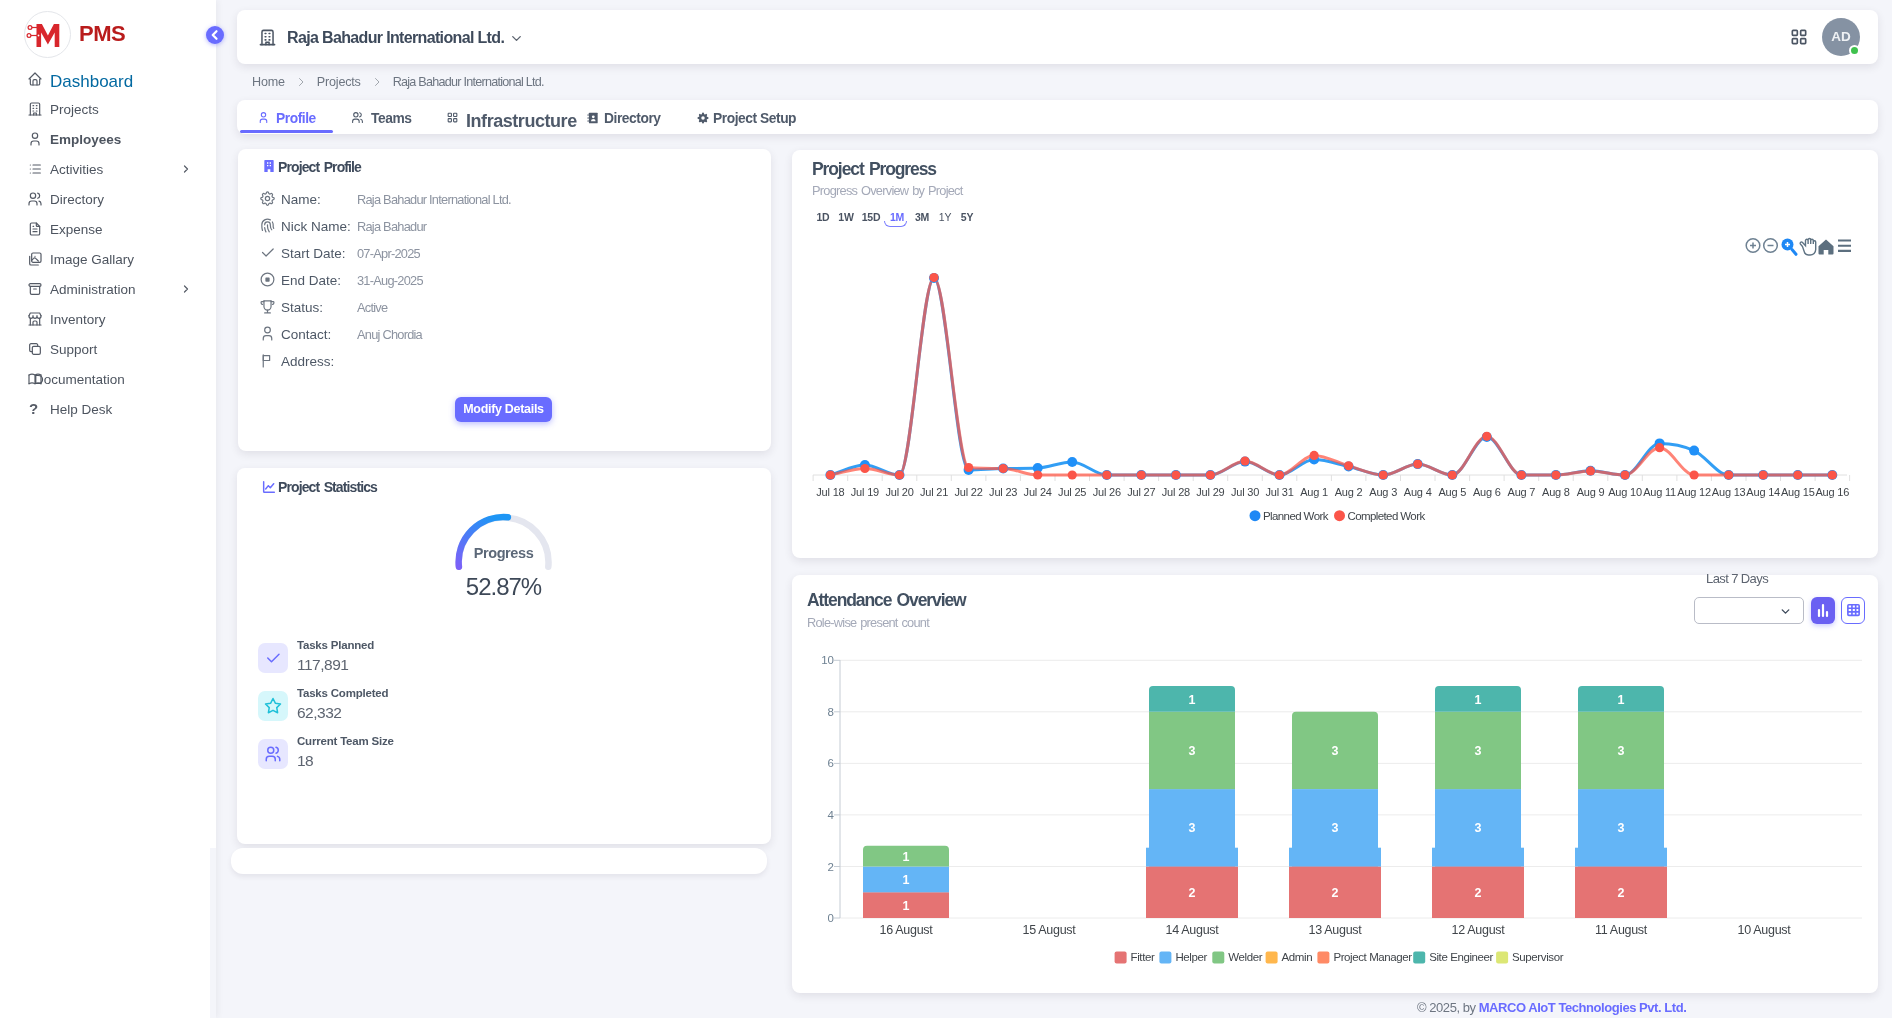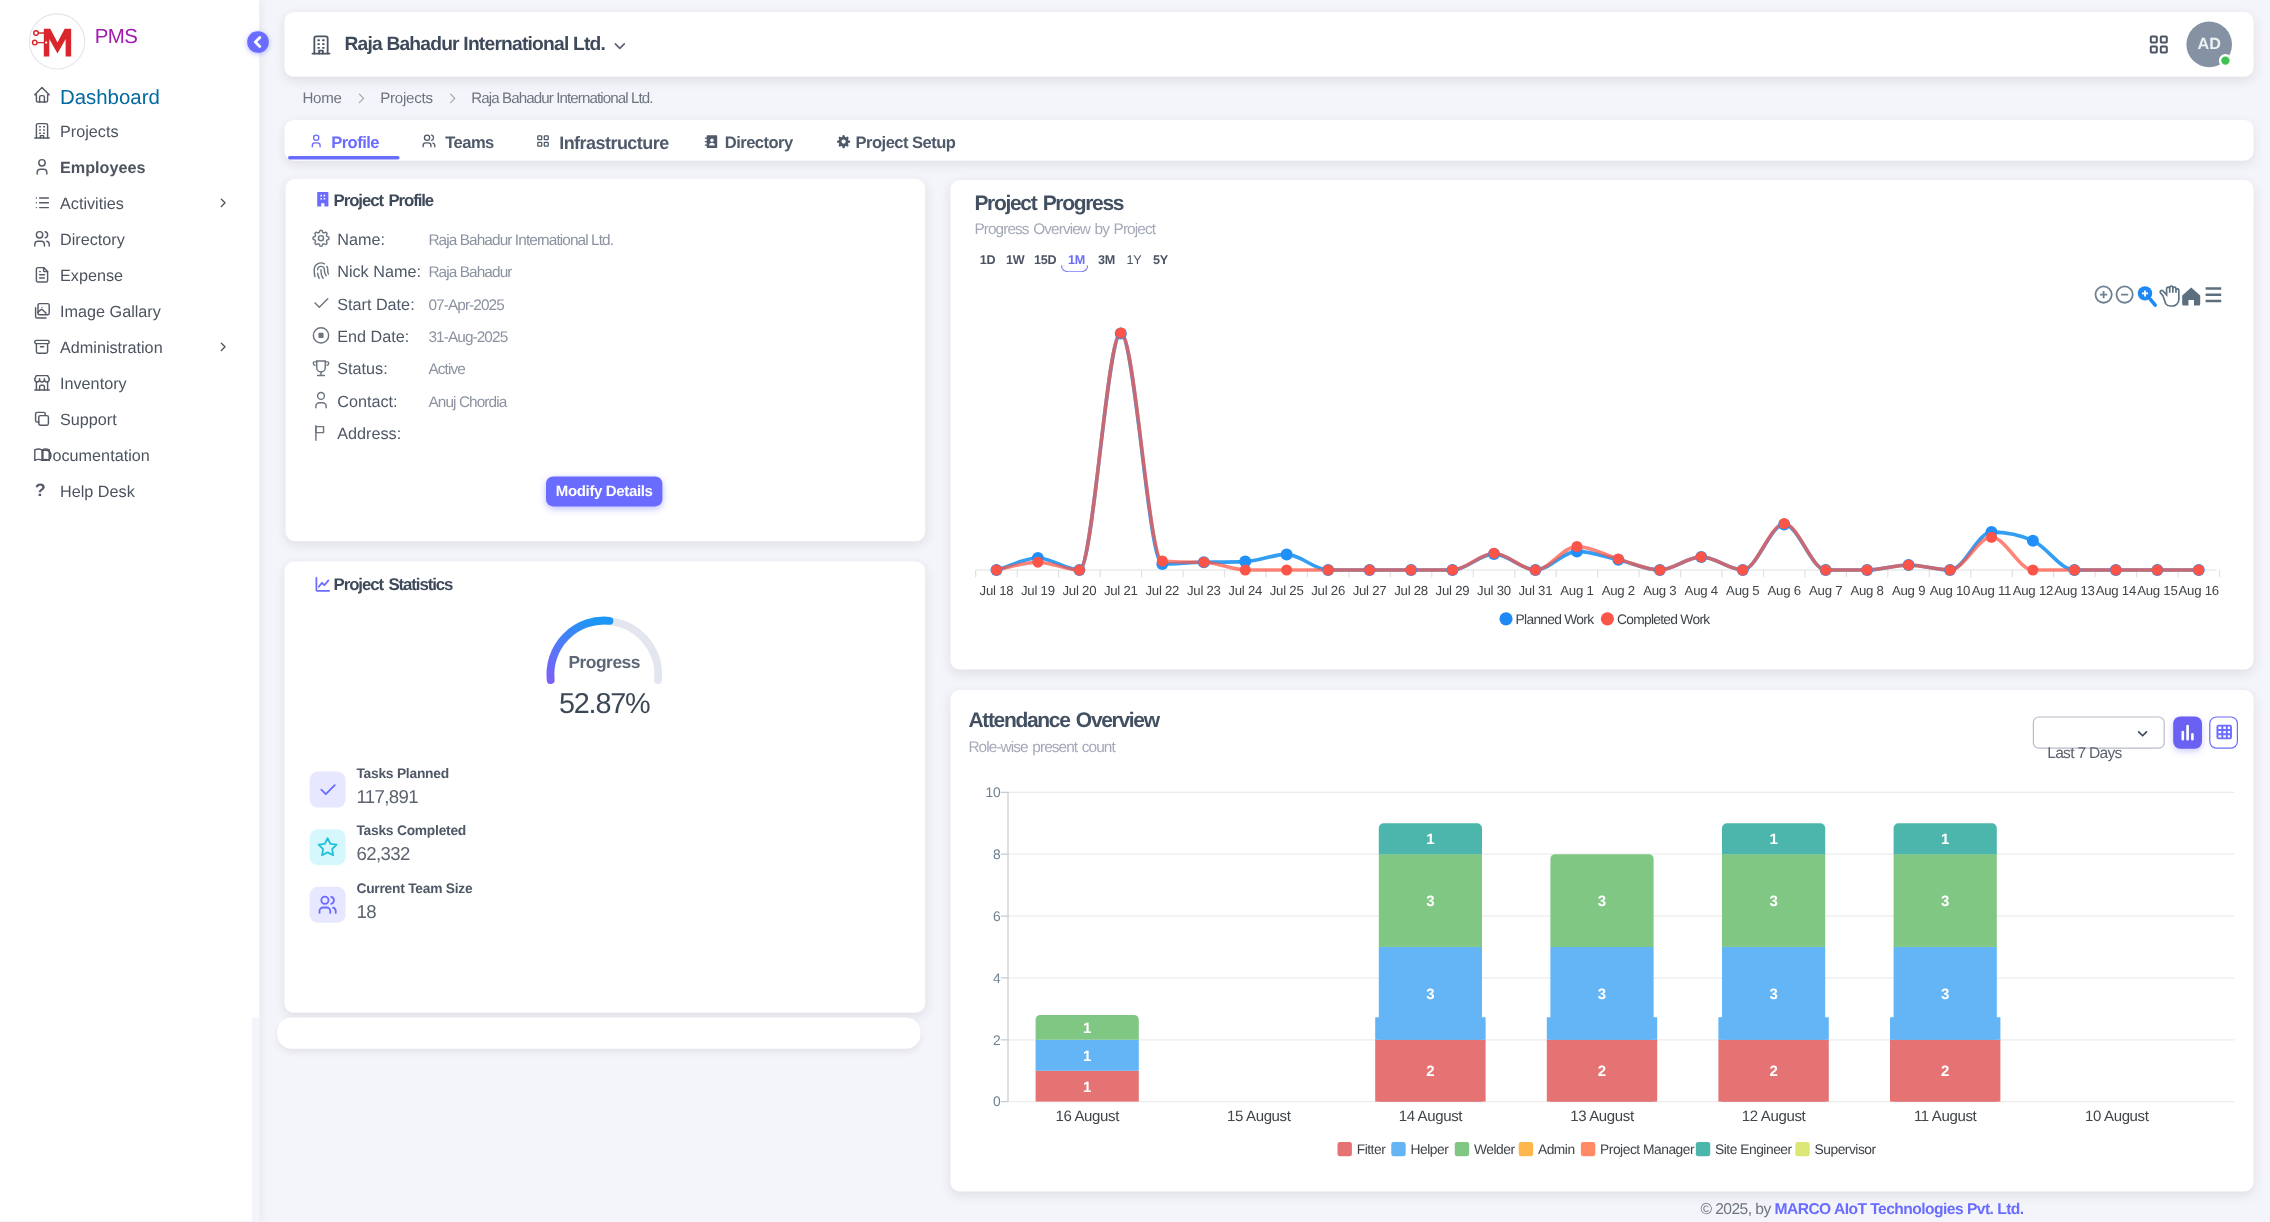--- a/index.html
+++ b/index.html
@@ -15,21 +15,21 @@
 <div class="abs" style="left:210px;top:848px;width:6px;height:170px;background:#f4f5fa"></div>
 <div class="abs" style="left:24px;top:11px;width:47px;height:47px;border-radius:50%;background:#fff;border:1px solid #e4e6ea"></div>
 <svg class="abs" style="left:24px;top:11px" width="47" height="47" viewBox="0 0 47 47">
 <path d="M12.5 36V13h5.4l6 11.5 6-11.5h5.4v23h-4.6V21.5l-6.8 12.1-6.8-12.1V36z" fill="#d8262c"></path>
 <circle cx="6" cy="16.5" r="1.9" fill="none" stroke="#d8262c" stroke-width="1.2"></circle>
 <path d="M7.9 16.5h6.6" stroke="#d8262c" stroke-width="1.2"></path>
 <circle cx="5" cy="24.5" r="1.9" fill="none" stroke="#d8262c" stroke-width="1.2"></circle>
 <path d="M6.9 24.5h7" stroke="#d8262c" stroke-width="1.2"></path>
 <circle cx="14.5" cy="24.5" r="1.5" fill="#fff" stroke="#d8262c" stroke-width="1.1"></circle>
 </svg>
-<div class="abs" style="left:79px;top:21px;font-size:17px;font-weight:400;color:#a21caf;letter-spacing:-0.5px">PMS</div>
+<div class="abs" style="left:79px;top:21px;font-size:22px;font-weight:700;color:#b91c1c;letter-spacing:-0.5px">PMS</div>
 <svg style="position:absolute;left:27px;top:70.8px" width="16" height="16" viewBox="0 0 24 24" fill="none" stroke="#555b66" stroke-width="1.8" stroke-linecap="round" stroke-linejoin="round">
       <path d="M5 12H3l9-9 9 9h-2M5 12v7a2 2 0 0 0 2 2h10a2 2 0 0 0 2-2v-7"></path>
       <path d="M9 21v-6a2 2 0 0 1 2-2h2a2 2 0 0 1 2 2v6"></path>
     </svg>
 <div class="abs" style="left:50px;top:72px;font-size:17px;font-weight:500;color:#0369a1;letter-spacing:0px">Dashboard</div>
 <svg style="position:absolute;left:27px;top:100.84px" width="16" height="16" viewBox="0 0 24 24" fill="none" stroke="#555b66" stroke-width="1.8" stroke-linecap="round" stroke-linejoin="round">
       <path d="M3 21h18"></path>
       <path d="M5 21V5a2 2 0 0 1 2-2h10a2 2 0 0 1 2 2v16"></path>
       <path d="M9 7h1M9 11h1M9 15h1M14 7h1M14 11h1M14 15h1"></path>
       <path d="M10 21v-3h4v3"></path>
@@ -139,21 +139,21 @@
       <path d="M16 3.13a4 4 0 0 1 0 7.75"></path>
       <path d="M21 21v-2a4 4 0 0 0-3-3.85"></path>
     </svg>
 <div class="abs" style="left:371px;top:111px;font-size:13.8px;font-weight:600;letter-spacing:-0.45px;color:#4f5a6a">Teams</div>
 <svg style="position:absolute;left:446px;top:111px" width="13" height="13" viewBox="0 0 24 24" fill="none" stroke="#4f5a6a" stroke-width="2.0" stroke-linecap="round" stroke-linejoin="round">
       <rect x="4" y="4" width="6" height="6" rx="1"></rect>
       <rect x="14" y="4" width="6" height="6" rx="1"></rect>
       <rect x="4" y="14" width="6" height="6" rx="1"></rect>
       <rect x="14" y="14" width="6" height="6" rx="1"></rect>
     </svg>
-<div class="abs" style="left:466px;top:111px;font-size:15px;font-weight:600;letter-spacing:-0.45px;color:#4f5a6a">Infrastructure</div>
+<div class="abs" style="left:466px;top:111px;font-size:18px;font-weight:600;letter-spacing:-0.45px;color:#4f5a6a">Infrastructure</div>
 <svg class="abs" style="left:586px;top:111px" width="14" height="14" viewBox="0 0 24 24">
 <path d="M6 3h13a1 1 0 0 1 1 1v16a1 1 0 0 1-1 1H6a1 1 0 0 1-1-1V4a1 1 0 0 1 1-1z" fill="#4f5a6a"></path>
 <path d="M3 7h3M3 12h3M3 17h3" stroke="#4f5a6a" stroke-width="1.8" stroke-linecap="round"></path>
 <circle cx="12.5" cy="10" r="2.4" fill="#fff"></circle>
       <path d="M8.5 17.5a4 4 0 0 1 8 0z" fill="#fff"></path>
 </svg>
 <div class="abs" style="left:604px;top:111px;font-size:13.8px;font-weight:600;letter-spacing:-0.45px;color:#4f5a6a">Directory</div>
 <svg class="abs" style="left:696px;top:111px" width="14" height="14" viewBox="0 0 24 24">
 <path d="M10.3 4.3a1.7 1.7 0 0 1 3.4 0 1.7 1.7 0 0 0 2.6 1.1 1.7 1.7 0 0 1 2.4 2.4 1.7 1.7 0 0 0 1.1 2.6 1.7 1.7 0 0 1 0 3.4 1.7 1.7 0 0 0-1.1 2.6 1.7 1.7 0 0 1-2.4 2.4 1.7 1.7 0 0 0-2.6 1.1 1.7 1.7 0 0 1-3.4 0 1.7 1.7 0 0 0-2.6-1.1 1.7 1.7 0 0 1-2.4-2.4 1.7 1.7 0 0 0-1.1-2.6 1.7 1.7 0 0 1 0-3.4 1.7 1.7 0 0 0 1.1-2.6 1.7 1.7 0 0 1 2.4-2.4 1.7 1.7 0 0 0 2.6-1.1z" fill="#4f5a6a"></path>
 <circle cx="12" cy="12" r="3" fill="#fff"></circle>
@@ -379,21 +379,21 @@
       <text x="1040.3" y="345.5" text-anchor="middle" font-size="11" letter-spacing="-0.2" fill="#40454a">Aug 16</text>
       <circle cx="463" cy="365.7" r="5.5" fill="#1e88f5"></circle>
       <text x="471" y="369.7" font-size="11.5" letter-spacing="-0.6" fill="#40454a">Planned Work</text>
       <circle cx="547.5" cy="365.7" r="5.5" fill="#fb5549"></circle>
       <text x="555.5" y="369.7" font-size="11.5" letter-spacing="-0.6" fill="#40454a">Completed Work</text>
     </svg>
 <div class="card" style="left:792px;top:575px;width:1086px;height:418px"></div>
 <div class="abs h1" style="left:807px;top:590px">Attendance Overview</div>
 <div class="abs sub" style="left:807px;top:615px">Role-wise present count</div>
 <div class="abs" style="left:1694px;top:597px;width:110px;height:27px;border:1px solid #b9bcc7;border-radius:5px;background:#fff"></div>
-<div class="abs" style="left:1706px;top:620px;font-size:13px;letter-spacing:-0.6px;color:#5d6470">Last 7 Days</div>
+<div class="abs" style="left:1706px;top:571px;font-size:13px;letter-spacing:-0.6px;color:#5d6470">Last 7 Days</div>
 <svg class="abs" style="left:1779px;top:605px" width="13" height="13" viewBox="0 0 24 24" fill="none" stroke="#3e4a5b" stroke-width="2.6" stroke-linecap="round" stroke-linejoin="round">
       <path d="M6 9l6 6 6-6"></path>
     </svg>
 <div class="abs" style="left:1811px;top:597px;width:24px;height:27px;background:#6a60f2;border-radius:6px;box-shadow:0 2px 5px rgba(105,108,255,.35)"></div>
 <svg class="abs" style="left:1816px;top:602px" width="14" height="17" viewBox="0 0 14 17" fill="none" stroke="#fff" stroke-width="2.2" stroke-linecap="round">
       <path d="M3 14V8M7 14V3M11 14v-4"></path>
     </svg>
 <div class="abs" style="left:1841px;top:597px;width:24px;height:27px;border:1.6px solid #696cff;border-radius:6px;background:#fff"></div>
 <svg class="abs" style="left:1846px;top:602px" width="15" height="16" viewBox="0 0 24 24" fill="none" stroke="#696cff" stroke-width="2.6">
       <rect x="3" y="3.5" width="18" height="17" rx="1.5"></rect>

